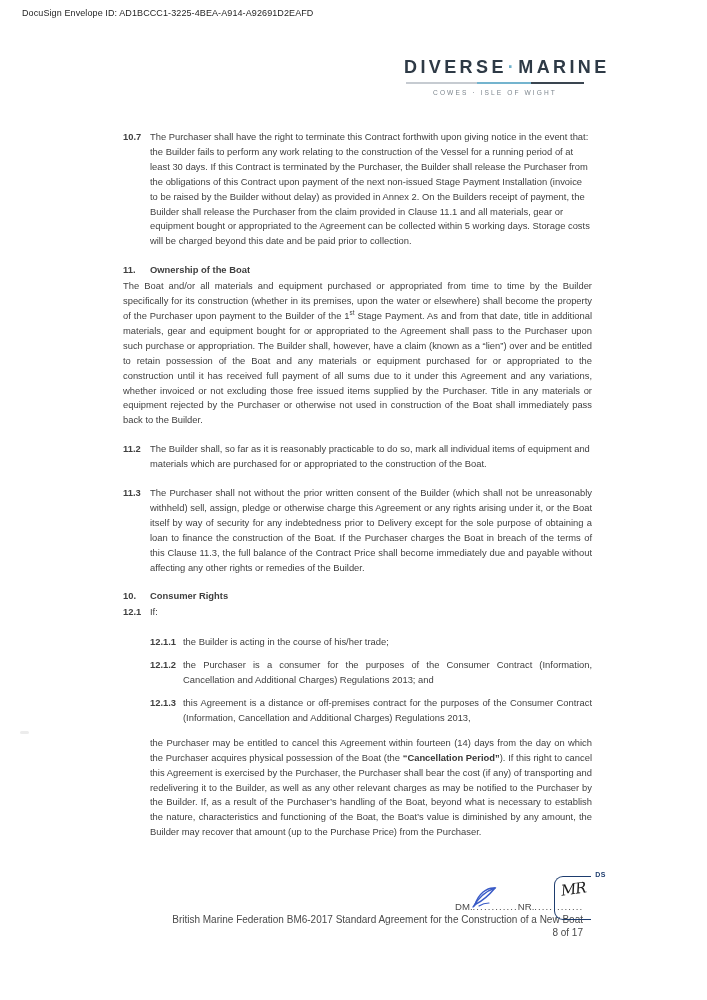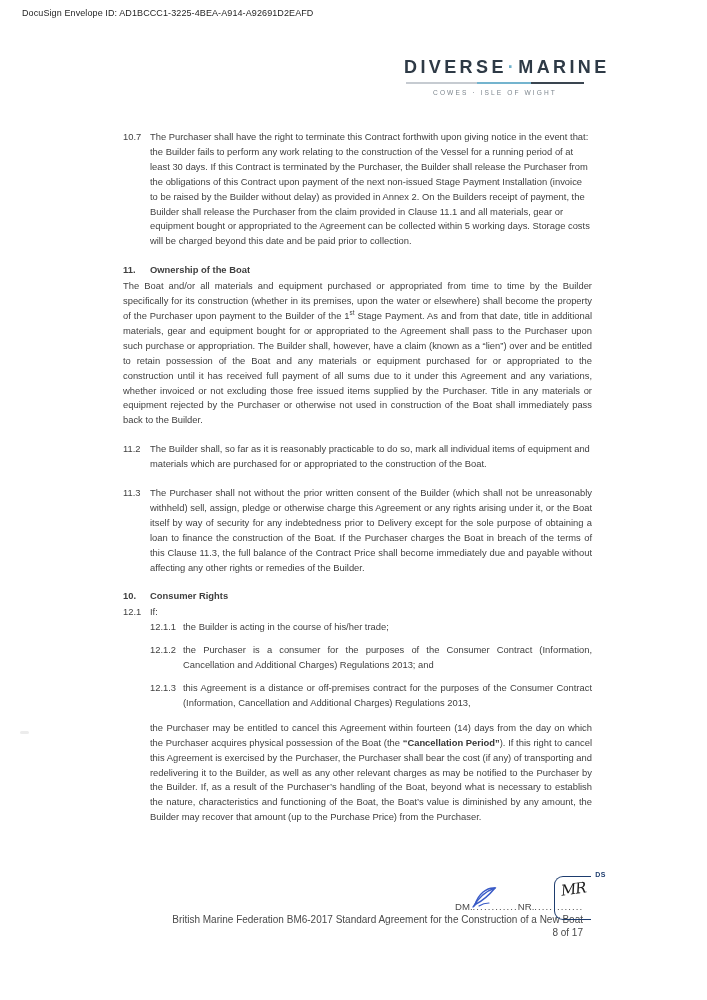--- a/index.html
+++ b/index.html
@@ -12,28 +12,28 @@
   .logo-word{font-size:18px;letter-spacing:3.4px;font-weight:600;color:#2e3a46;white-space:nowrap;}
   .logo-dot{color:#6fb2cc;margin:0 1px;font-weight:700;}
   .logo-rule{display:flex;height:2px;margin:4px 2px 5px 2px;}
   .seg1{flex:4;background:#c6cbd1;}
   .seg2{flex:3;background:#74b4ce;}
   .seg3{flex:3;background:#3a4550;}
   .logo-tagline{font-size:6.6px;letter-spacing:2.1px;color:#7d868e;white-space:nowrap;}
   
   .body{position:absolute;left:123px;top:130px;width:469px;font-size:9.4px;line-height:14.9px;}
   .clause{display:flex;margin-bottom:14px;}
-  .cnum{flex:0 0 27px;}
+  .cnum{flex:0 0 27px;font-weight:bold;}
   .ctext{flex:1;}
   .just{text-align:justify;}
   .heading{font-weight:bold;margin-bottom:1px;}
   .heading .cnum{font-weight:bold;}
   .sub{margin-left:27px;margin-bottom:8px;}
   .sub .cnum{flex:0 0 33px;}
-  .mb8{margin-bottom:0;}
+  .mb8{margin-bottom:15px;}
   .closing{margin-left:27px;text-align:justify;margin-top:10px;}
   sup{font-size:6.3px;vertical-align:super;line-height:0;}
   b.inl{font-weight:bold;color:#373737;}
   
   .sig-row{position:absolute;left:455px;top:901px;font-size:9.6px;color:#4a4a4a;white-space:nowrap;z-index:3;}
   .dots{letter-spacing:1.1px;}
   .flourish{position:absolute;left:15px;top:-16px;}
   .ds-stamp{position:absolute;left:99px;top:-25px;width:36px;height:42px;
             border:1.6px solid #1d3c6e;border-right:none;border-radius:9px 0 0 9px;z-index:4;}
   .ds-tab{position:absolute;top:-6px;right:-15px;font-size:7px;font-weight:bold;color:#1d3c6e;letter-spacing:.5px;}

